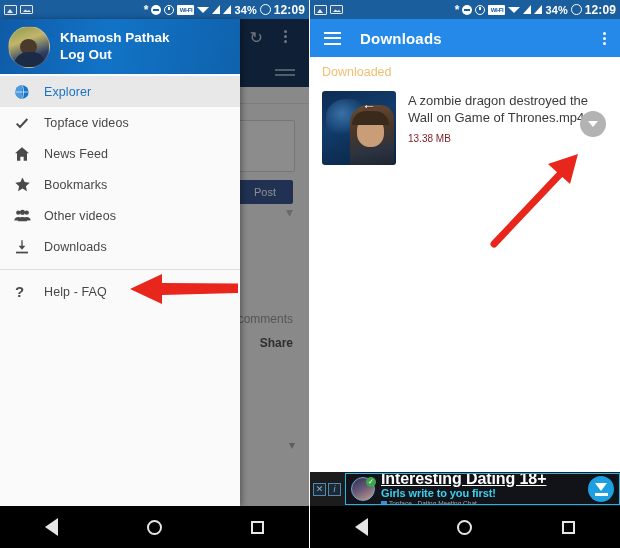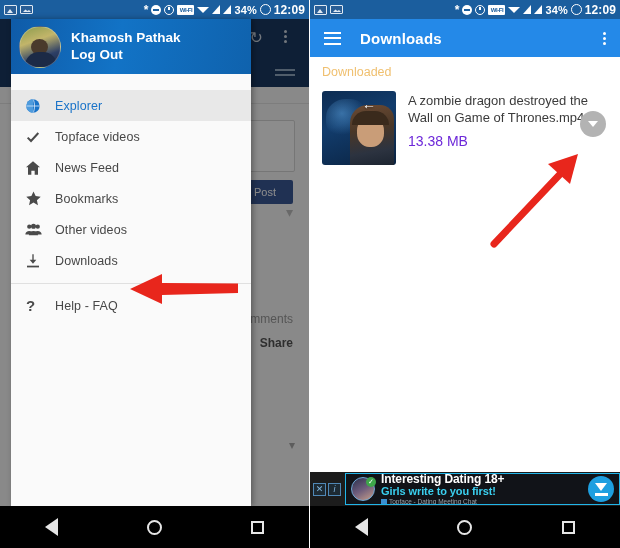--- a/index.html
+++ b/index.html
@@ -88,21 +88,21 @@
   }
   .dl-arrow { width:0;height:0;border-left:7px solid transparent;border-right:7px solid transparent;border-top:9px solid #d8e6f2;}
   .dl-bar { width:16px;height:3px;background:#d8e6f2;margin-top:2px;}
   .bg-bottomrow { position:absolute; left:0; right:0; bottom:54px; display:flex; align-items:center; justify-content:space-between; padding:0 14px; color:#888; font-size:12px;}
   .scrim { position:absolute; inset:19px 0 42px 0; background:rgba(0,0,0,.45); }
 
   
   .drawer {
     position:absolute; top:19px; left:0; width:240px; bottom:42px;
     background:#fafafa; box-shadow: 2px 0 6px rgba(0,0,0,.35);
-    display:flex; flex-direction:column;margin-left:11px;
+    display:flex; flex-direction:column;
   }
   .drawer-header {
     height:55px; background: linear-gradient(100deg,#0f5ba8 0%,#1273c6 45%,#0f62ad 100%);
     display:flex; align-items:center; padding-left:8px; position:relative;
   }
   .avatar {
     width:42px;height:42px;border-radius:50%; overflow:hidden; flex:0 0 42px;
     background: linear-gradient(160deg,#8a9b4d 0%,#c2b56a 35%,#2d3f66 70%,#16243f 100%);
     position:relative; border:1px solid rgba(255,255,255,.25);
   }
@@ -111,21 +111,21 @@
     border-radius:50%; background:#4a3a2c;
   }
   .avatar::after{
     content:""; position:absolute; left:5px; bottom:0; width:32px; height:15px;
     border-radius:14px 14px 0 0; background:#1c2a46;
   }
   .drawer-user { margin-left:10px; color:#fff; }
   .drawer-user .name { font-size:13.5px; font-weight:bold; line-height:17px; }
   .drawer-user .logout { font-size:13.5px; font-weight:bold; line-height:18px; }
 
-  .drawer-list { flex:1; padding-top:16px; }
+  .drawer-list { flex:1; padding-top:2px; }
   .d-item {
     height:31px; display:flex; align-items:center; padding-left:14px; position:relative;
   }
   .d-item.selected { background:#e8e8e8; }
   .d-icon { width:30px; flex:0 0 30px; display:flex; align-items:center; justify-content:flex-start; color:#5a5a5a; font-size:14px;}
   .d-label { font-size:12.5px; color:#474747; letter-spacing:.1px; }
   .d-item.selected .d-label { color:#1a73c8; }
   .d-divider { height:1px; background:#e0e0e0; margin:7px 0 6px 0; }
 
   
@@ -165,21 +165,21 @@
   }
   .thumb .dragon {
     position:absolute; left:4px; top:8px; width:40px; height:36px; border-radius:50% 40% 45% 35%;
     background: radial-gradient(ellipse at 40% 40%, rgba(90,160,220,.55), rgba(20,60,110,0) 70%);
   }
   .thumb .back-ico {
     position:absolute; left:40px; top:6px; color:#fff; font-size:14px; line-height:14px; text-shadow:0 1px 2px rgba(0,0,0,.6);
   }
   .dl-info { margin-left:12px; padding-top:1px; flex:1; }
   .dl-title { font-size:13px; color:#3b3b3b; line-height:17px; }
-  .dl-size { font-size:14px; color:#6d28d9; margin-top:7px; }
+  .dl-size { font-size:10px; color:#7f1d1d; margin-top:7px; }
   .chev-btn {
     position:absolute; right:14px; top:32px; width:26px;height:26px;border-radius:50%;
     background:#b3b3b3; display:flex;align-items:center;justify-content:center;
   }
   .chev-btn i { width:0;height:0;border-left:5px solid transparent;border-right:5px solid transparent;border-top:6px solid #fff; display:block;}
 
   
   .ad-area {
     position:absolute; left:0; right:0; bottom:42px; height:34px; background:#1c1c1c;
     display:flex; align-items:center;
@@ -200,21 +200,21 @@
   .ad-av {
     width:24px;height:24px;border-radius:50%; margin-left:5px; flex:0 0 24px; position:relative;
     background: linear-gradient(150deg,#2a2f4a,#6c5b7b 50%,#c9a08a);
     border:1px solid #6fa8d6;
   }
   .ad-check {
     position:absolute; right:-2px; top:-1px; width:10px;height:10px;border-radius:50%;
     background:#3ea64a; color:#fff; font-size:7px; line-height:10px; text-align:center;
   }
   .ad-text { margin-left:6px; line-height:1; }
-  .ad-t1 { color:#ffffff; font-size:12px; font-weight:bold; letter-spacing:-.1px;}
+  .ad-t1 { color:#ffffff; font-size:16px; font-weight:bold; letter-spacing:-.1px;text-decoration:underline;}
   .ad-t2 { color:#3ad0f0; font-size:11px; font-weight:bold; margin-top:1px; letter-spacing:-.1px;}
   .ad-t3 { color:#9aa3ab; font-size:6.5px; margin-top:2px; display:flex; align-items:center; gap:2px;}
   .ad-badge { width:6px;height:6px;background:#3a8fd0; display:inline-block;}
   .ad-dl {
     margin-left:auto; margin-right:5px; width:26px;height:26px;border-radius:50%;
     background:#1e9fe0; display:flex; align-items:center; justify-content:center; flex:0 0 26px;
   }
   .ad-dl .dl-arrow { border-top-color:#fff; border-left-width:6px;border-right-width:6px;border-top-width:8px;}
 
   

